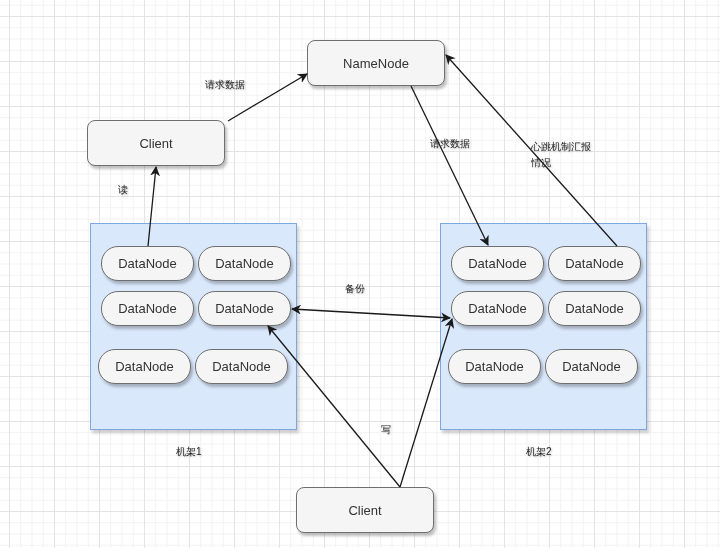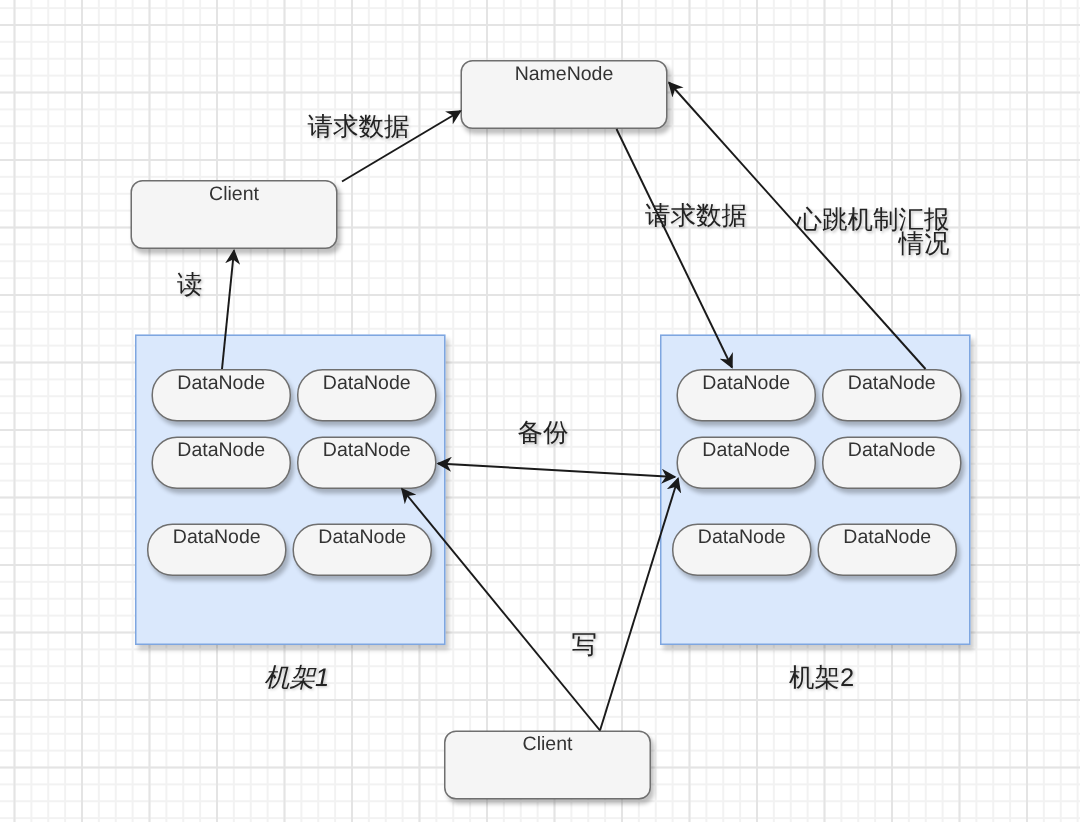--- a/index.html
+++ b/index.html
@@ -12,33 +12,33 @@
       linear-gradient(to right, #f2f2f2 1px, transparent 1px),
       linear-gradient(to bottom, #f2f2f2 1px, transparent 1px);
     background-size: 45px 45px, 45px 45px, 11.25px 11.25px, 11.25px 11.25px;
     background-position: 9px 16px, 9px 16px, 9px 16px, 9px 16px;
     font-family: "Liberation Sans", sans-serif;
   }
   .node {
     position: absolute; box-sizing: border-box;
     background: #f5f5f5; border: 1.5px solid #6f6f6f; border-radius: 8px;
     color: #333333; font-size: 13px;
-    display: flex; justify-content: center;
+    display: flex; align-items: center; justify-content: center;
     box-shadow: 2px 3px 3px rgba(0,0,0,0.25);
   }
   .dn { font-size: 13px; border-radius: 17px; }
   .rack {
     position: absolute; box-sizing: border-box;
     background: #dae8fc; border: 1.5px solid #7ea6e0;
     box-shadow: 2px 3px 3px rgba(0,0,0,0.2);
   }
   .label {
-    position: absolute; font-size: 17px; color: #222;
+    position: absolute; font-size: 10px; color: #222;
     text-shadow: 1px 1px 2px rgba(0,0,0,0.25);
-    white-space: nowrap; text-align: right; line-height: 16px;
+    white-space: nowrap; text-align: left; line-height: 16px;
   }
   svg.edges { position: absolute; left: 0; top: 0; pointer-events: none; }
 </style>
 </head>
 <body>
 
 <div class="rack" style="left:90px; top:223px; width:207px; height:207px;"></div>
 <div class="rack" style="left:440px; top:223px; width:207px; height:207px;"></div>
 
 <div class="node dn" style="left:101px; top:246px; width:93px; height:35px;">
@@ -110,14 +110,14 @@
 <div class="label" style="left:205px; top:77px;">请求数据</div>
 <div class="label" style="left:118px; top:182px;">读</div>
 <div class="label" style="left:430px; top:136px;">请求数据</div>
 <div class="label" style="left:531px; top:139px;">
   <div>心跳机制汇报</div>
   <div>情况</div>
 </div>
 <div class="label" style="left:345px; top:281px;">备份</div>
 <div class="label" style="left:381px; top:422px;">写</div>
 
-<div class="label" style="left:176px; top:444px;font-style:italic;">机架1</div>
+<div class="label" style="left:176px; top:444px;">机架1</div>
 <div class="label" style="left:526px; top:444px;">机架2</div>
 
 </body></html>

